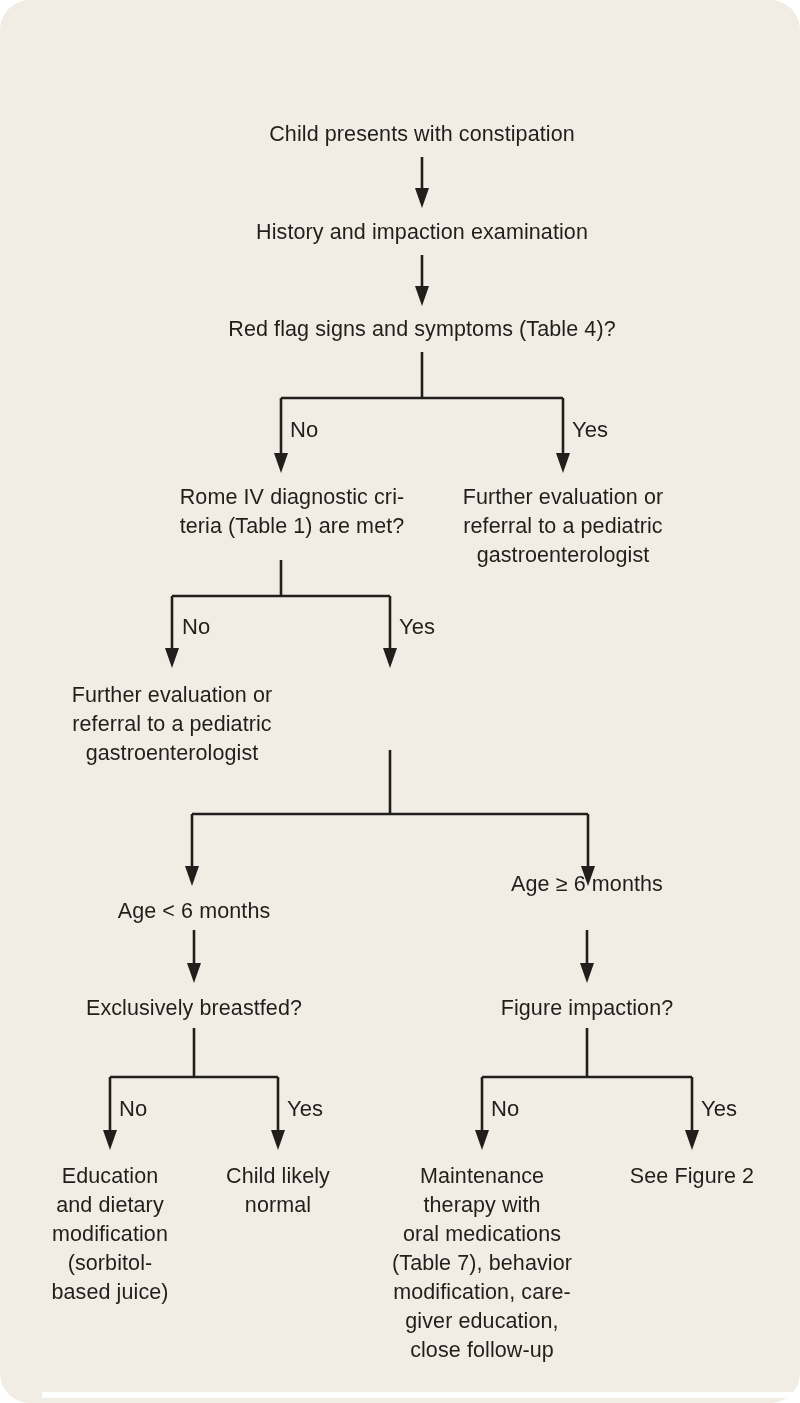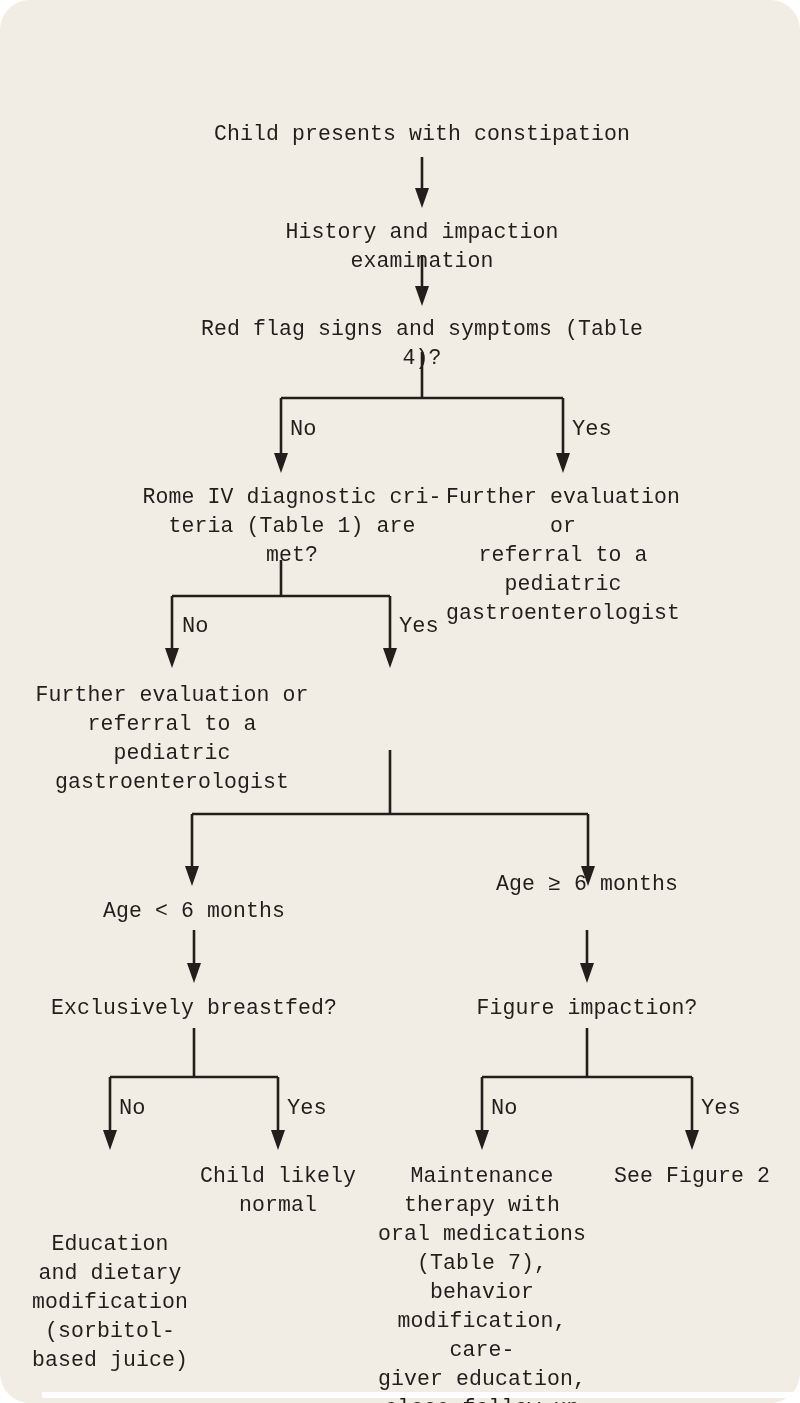--- a/index.html
+++ b/index.html
@@ -6,21 +6,21 @@
     margin: 0;
     padding: 0;
     background: #ffffff;
   }
   #page {
     position: relative;
     width: 800px;
     height: 1403px;
     background: #ffffff;
     overflow: hidden;
-    font-family: Liberation Mono, monospace;
+    font-family: Liberation Sans, sans-serif;
   }
   #card {
     position: absolute;
     left: 0;
     top: 0;
     width: 800px;
     height: 1403px;
     background: #f1ede4;
     border-radius: 30px;
   }
@@ -172,21 +172,21 @@
 
 
     <div class="node c" style="left:194px; top:897px; width:260px;">Age &lt; 6 months</div>
 
     <div class="node c" style="left:587px; top:870px; width:260px;">Age ≥ 6 months</div>
 
     <div class="node c" style="left:194px; top:994px; width:300px;">Exclusively breastfed?</div>
 
     <div class="node c" style="left:587px; top:994px; width:280px;">Figure impaction?</div>
 
-    <div class="node c" style="left:110px; top:1230px; width:180px;">Education
+    <div class="node c" style="left:110px; top:1162px; width:180px;">Education
 and dietary
 modification
 (sorbitol-
 based juice)</div>
 
     <div class="node c" style="left:278px; top:1162px; width:170px;">Child likely
 normal</div>
 
     <div class="node c" style="left:482px; top:1162px; width:230px;">Maintenance
 therapy with

